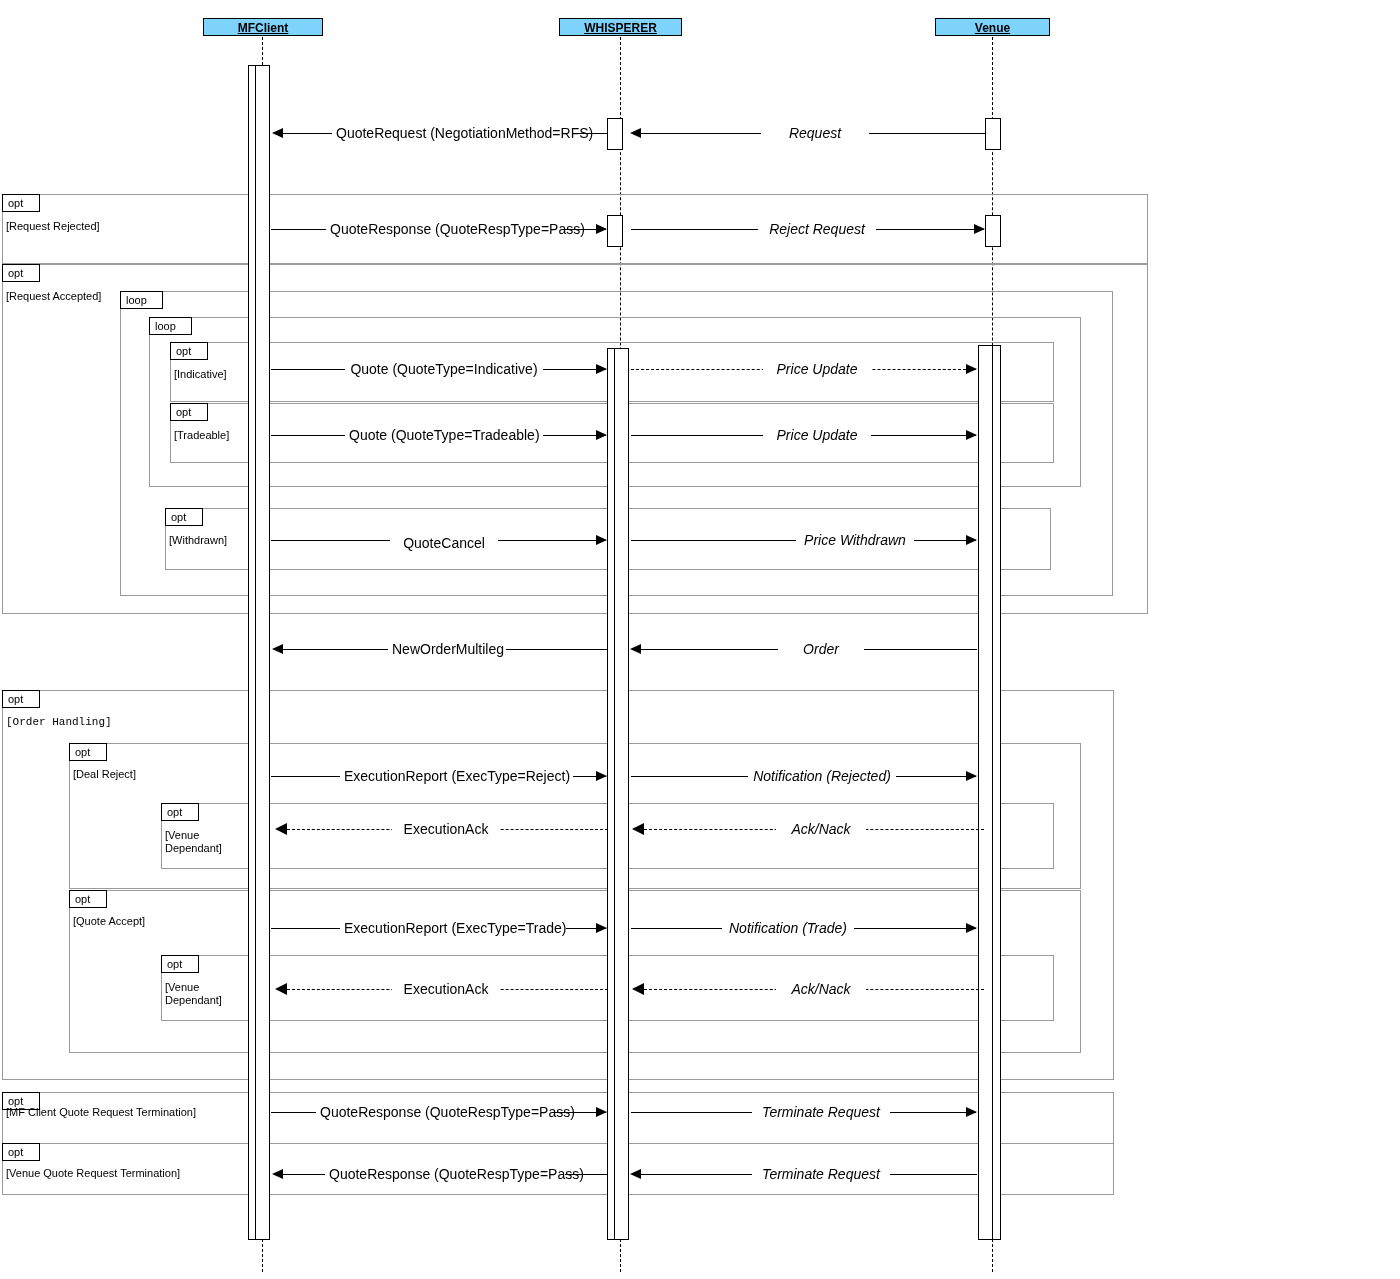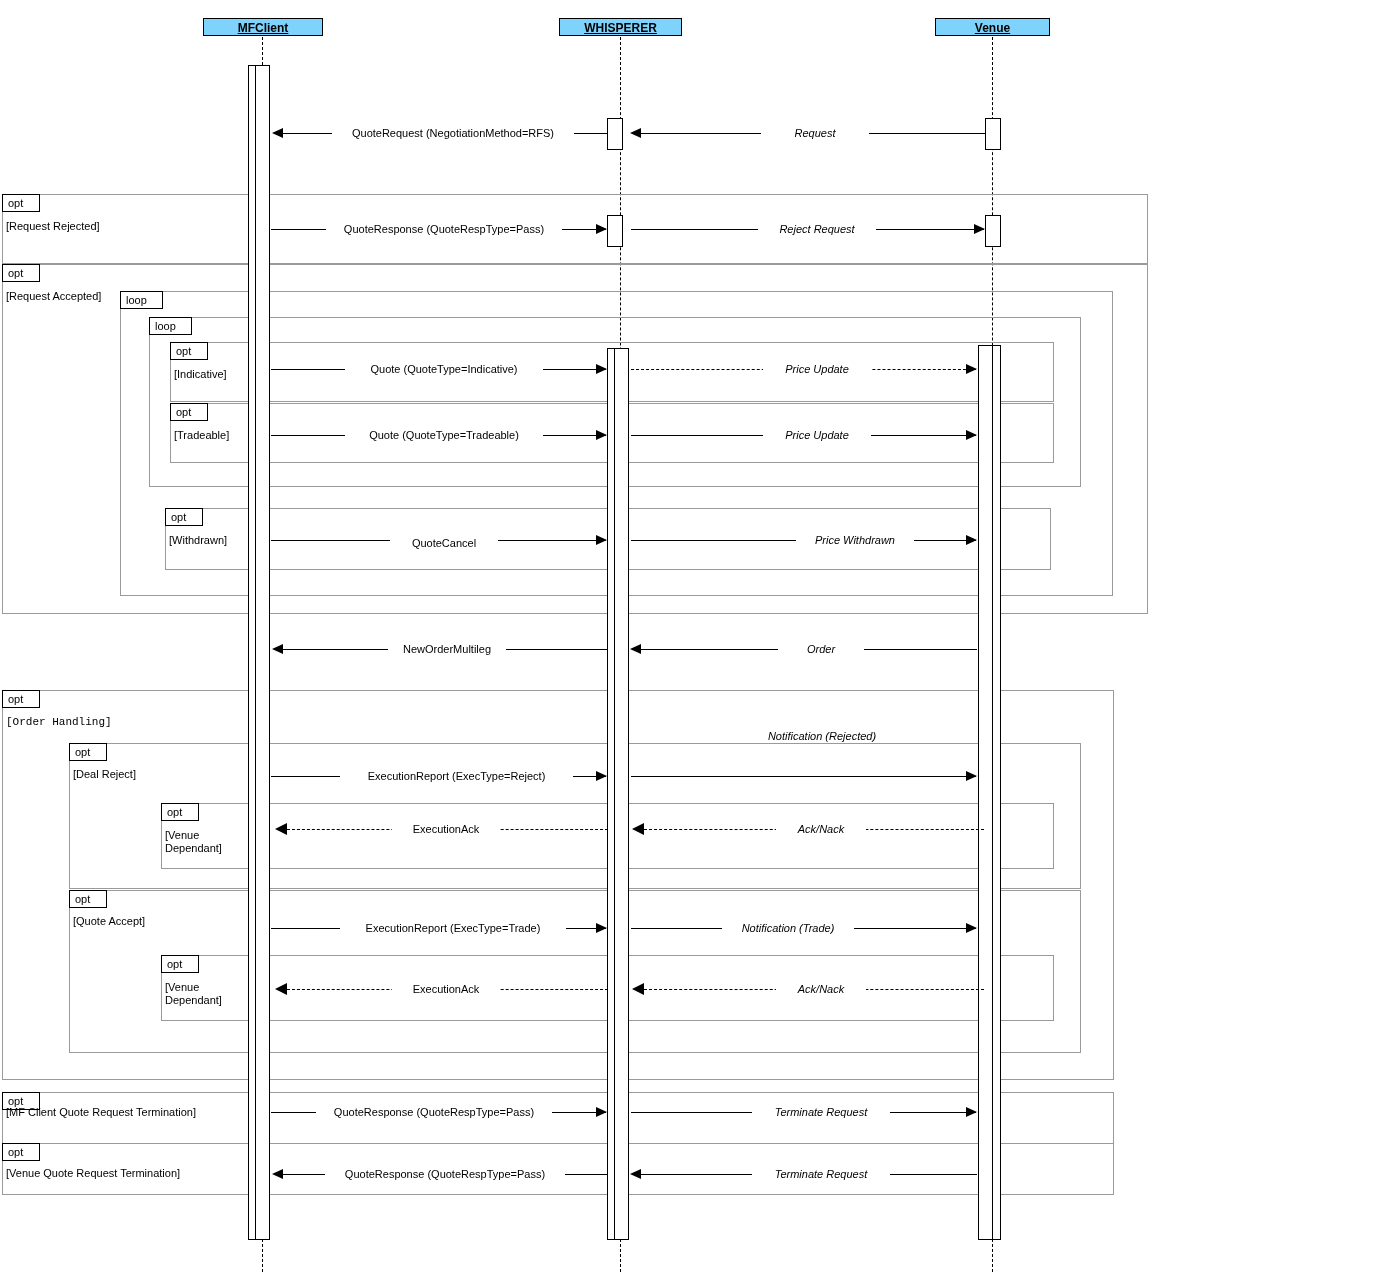--- a/index.html
+++ b/index.html
@@ -86,21 +86,21 @@
   .arrow-l { border-right: 11px solid #000; }
   .arrow-open-l {
     position: absolute;
     width: 0; height: 0;
     border-top: 6px solid transparent;
     border-bottom: 6px solid transparent;
     border-right: 12px solid #000;
   }
   .msg-label {
     position: absolute;
-    font-size: 11px;
+    font-size: 14px;
     background: #ffffff;
     padding: 0 4px;
     white-space: nowrap;
     text-align: center;
     line-height: 13px;
   }
   .msg-label.it { font-style: italic; }
   
   .note {
     position: absolute;
@@ -256,21 +256,21 @@
   <div class="msg-line" style="left:632px; top:649px; width:345px;"></div>
   <div class="arrow-l" style="left:630px; top:644px;"></div>
   <div class="msg-label it" style="left:778px; top:643px; width:78px;">Order</div>
 
   <div class="msg-line" style="left:271px; top:776px; width:335px;"></div>
   <div class="arrow-r" style="left:596px; top:771px;"></div>
   <div class="msg-label" style="left:340px; top:770px; width:225px;">ExecutionReport (ExecType=Reject)</div>
 
   <div class="msg-line" style="left:631px; top:776px; width:345px;"></div>
   <div class="arrow-r" style="left:966px; top:771px;"></div>
-  <div class="msg-label it" style="left:748px; top:730px; width:140px;">Notification (Rejected)</div>
+  <div class="msg-label it" style="left:748px; top:770px; width:140px;">Notification (Rejected)</div>
 
   <div class="msg-line dashed" style="left:287px; top:829px; width:321px;"></div>
   <div class="arrow-open-l" style="left:275px; top:823px;"></div>
   <div class="msg-label" style="left:392px; top:823px; width:100px;">ExecutionAck</div>
 
   <div class="msg-line dashed" style="left:644px; top:829px; width:340px;"></div>
   <div class="arrow-open-l" style="left:632px; top:823px;"></div>
   <div class="msg-label it" style="left:776px; top:823px; width:82px;">Ack/Nack</div>
 
   <div class="msg-line" style="left:271px; top:928px; width:335px;"></div>

